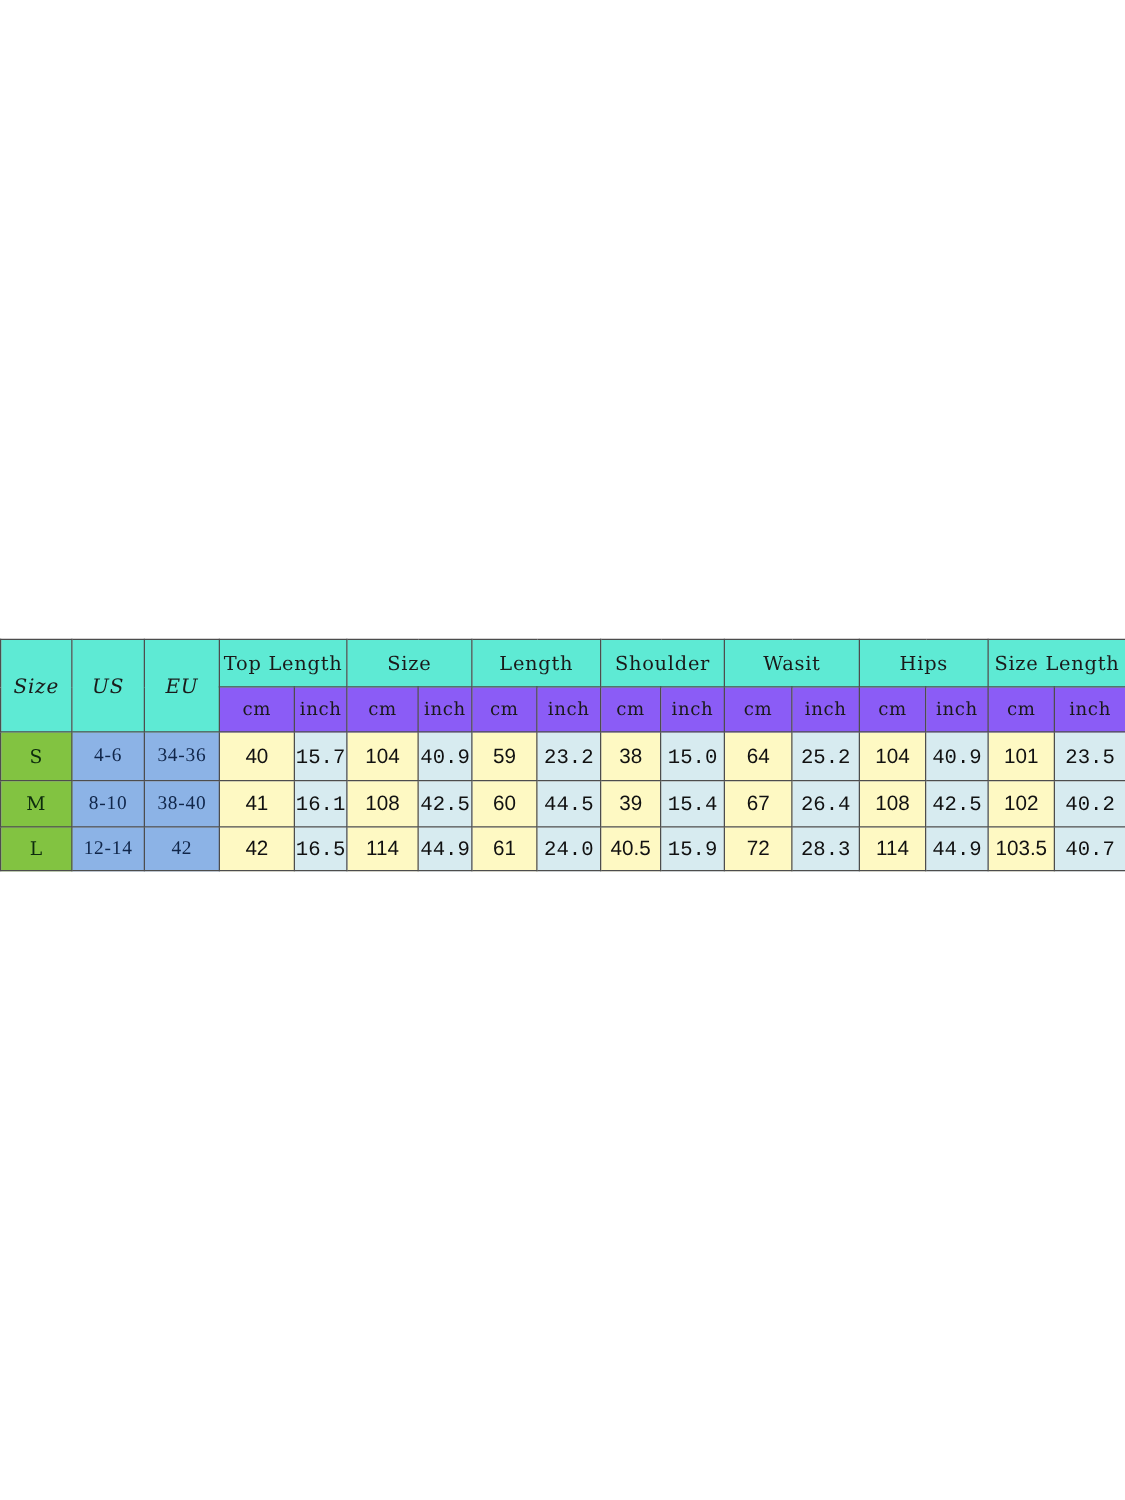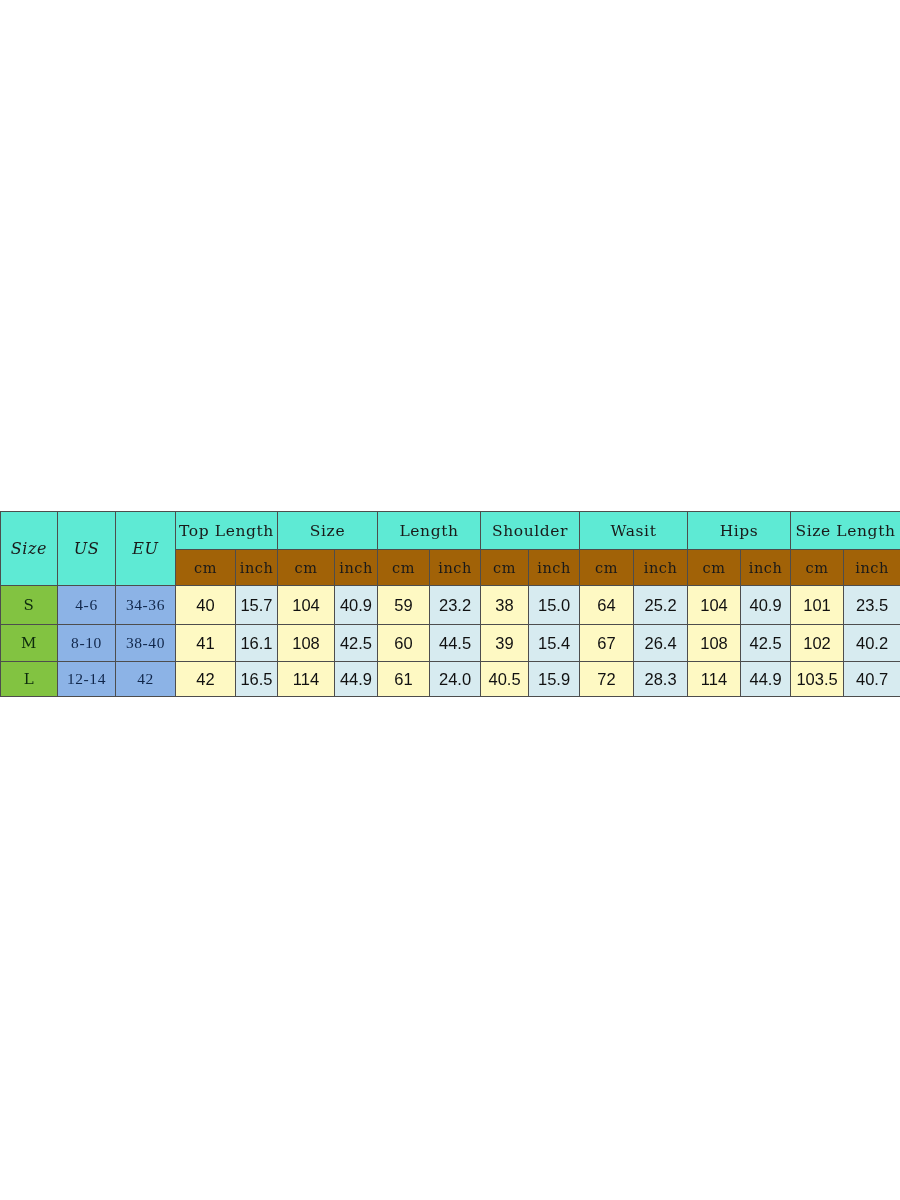--- a/index.html
+++ b/index.html
@@ -46,21 +46,21 @@
     font-size: 15.5px;
     letter-spacing: 0.6px;
     height: 37px;
   }
   .hdr-tall {
     height: 72px;
     font-size: 16px;
     font-style: italic;
   }
   .hdr-unit {
-    background: #a16207;
+    background: #8b5cf6;
     color: #1a1a1a;
     font-size: 14.5px;
     letter-spacing: 0.5px;
     height: 35px;
   }
 
   
   .c-size {
     background: #82c341;
     color: #0d2b0d;
@@ -78,21 +78,21 @@
   .c-cm {
     background: #fef9c3;
     color: #111111;
     font-family: "Liberation Sans", sans-serif;
     font-size: 16.5px;
     font-weight: 600;
   }
   .c-inch {
     background: #d7ebf0;
     color: #111111;
-    font-family: Liberation Sans, sans-serif;
+    font-family: Liberation Mono, monospace;
     font-size: 16.5px;
     font-weight: 600;
   }
 
   tr.row-1 td { height: 38px; }
   tr.row-2 td { height: 36px; }
   tr.row-3 td { height: 34px; }
 
   
   col.w-size   { width: 57px; }

